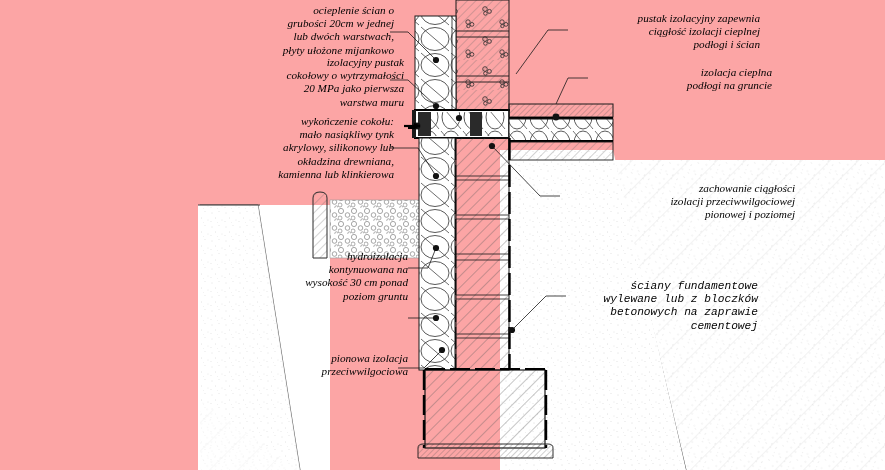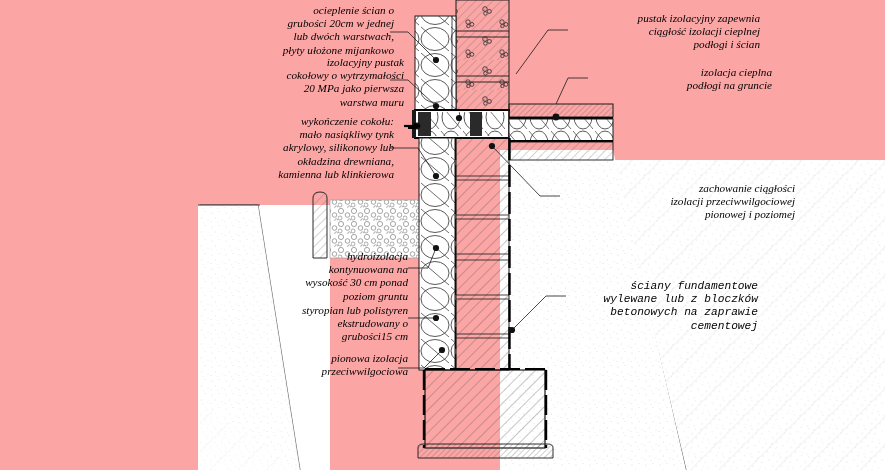--- a/index.html
+++ b/index.html
@@ -239,23 +239,20 @@
 mało nasiąkliwy tynk
 akrylowy, silikonowy lub
 okładzina drewniana,
 kamienna lub klinkierowa</div>
 
 <div class="lbl r-align" style="left:268px;top:250px;width:140px;text-align:right;">hydroizolacja
 kontynuowana na
 wysokość 30 cm ponad
 poziom gruntu</div>
 
-<div class="lbl r-align" style="left:258px;top:304px;width:150px;">styropian lub polistyren
-ekstrudowany o
-grubości15 cm</div>
 
 <div class="lbl r-align" style="left:276px;top:352px;width:132px;">pionowa izolacja
 przeciwwilgociowa</div>
 
 <div class="lbl l-align" style="left:570px;top:12px;width:190px;">pustak izolacyjny zapewnia
 ciągłość izolacji cieplnej
 podłogi i ścian</div>
 
 <div class="lbl l-align" style="left:592px;top:66px;width:180px;">izolacja cieplna
 podłogi na gruncie</div>

